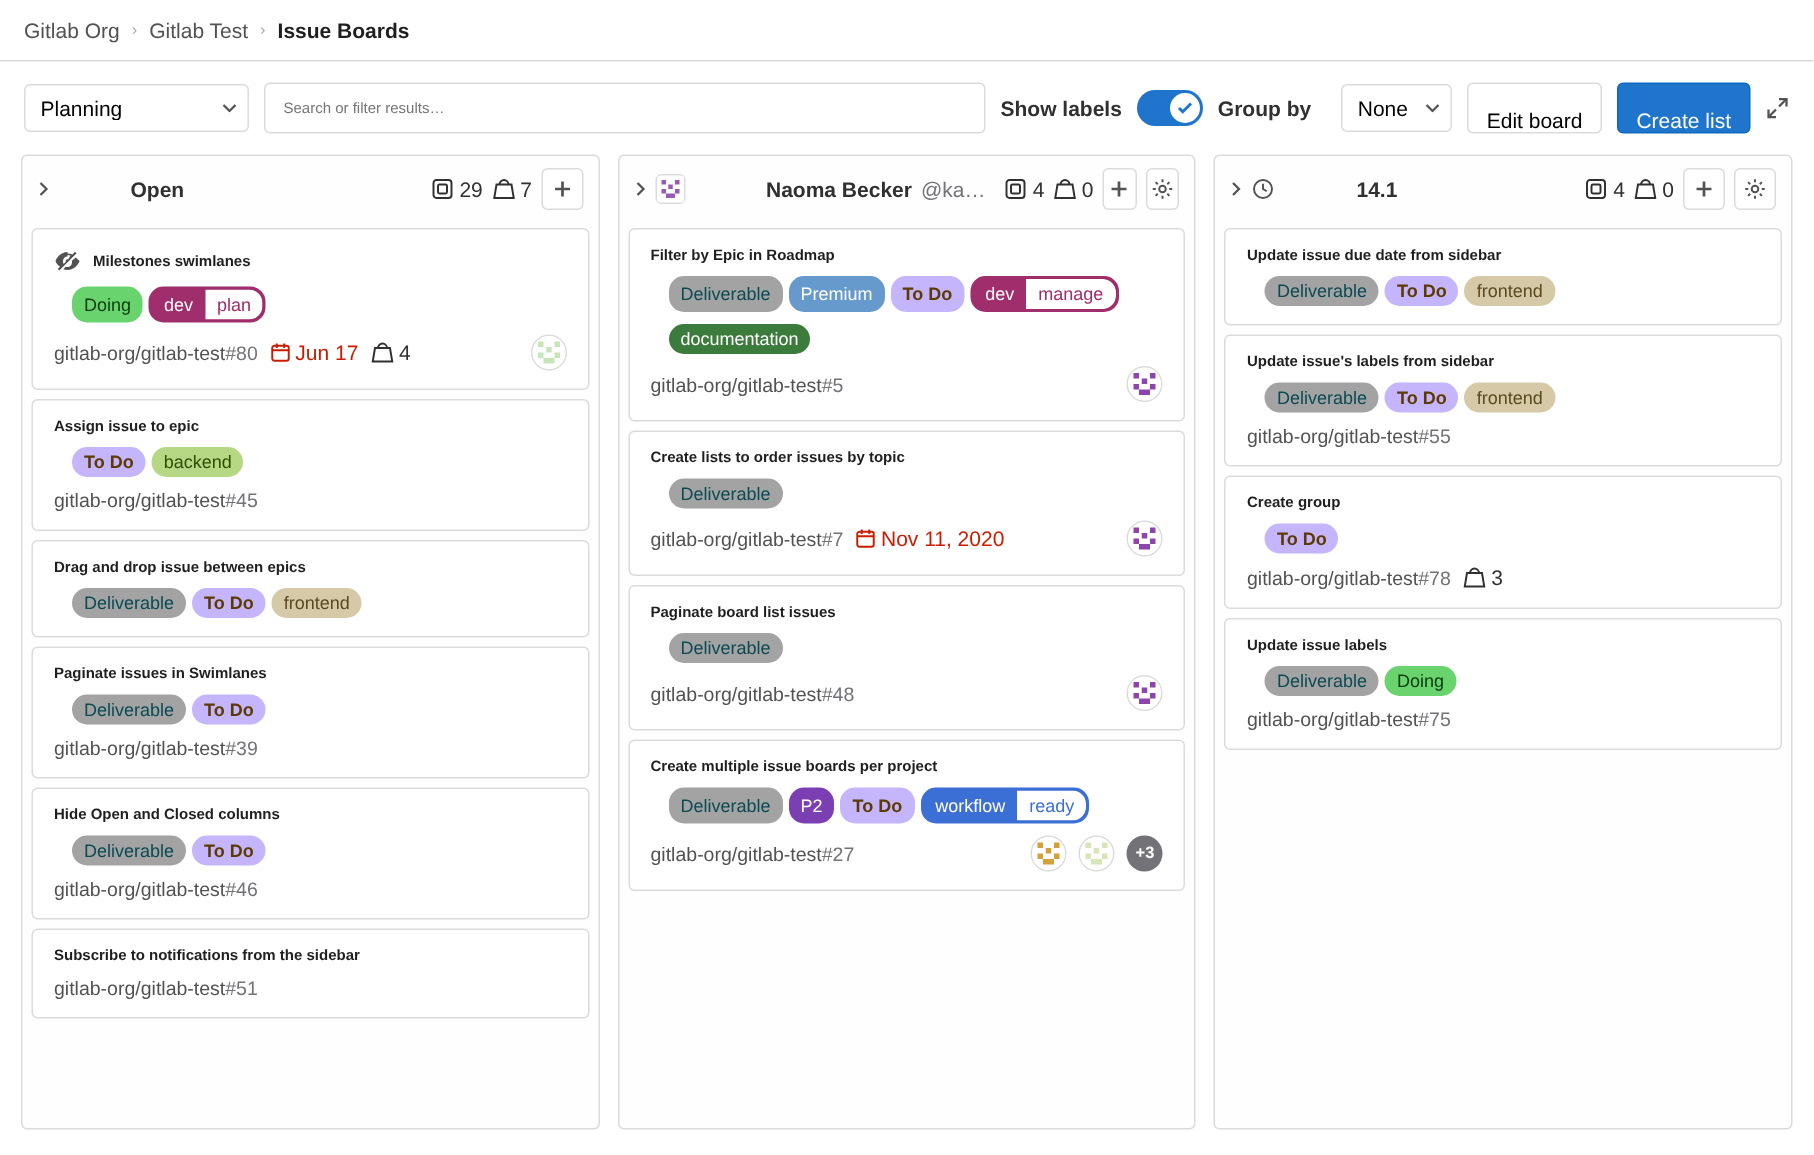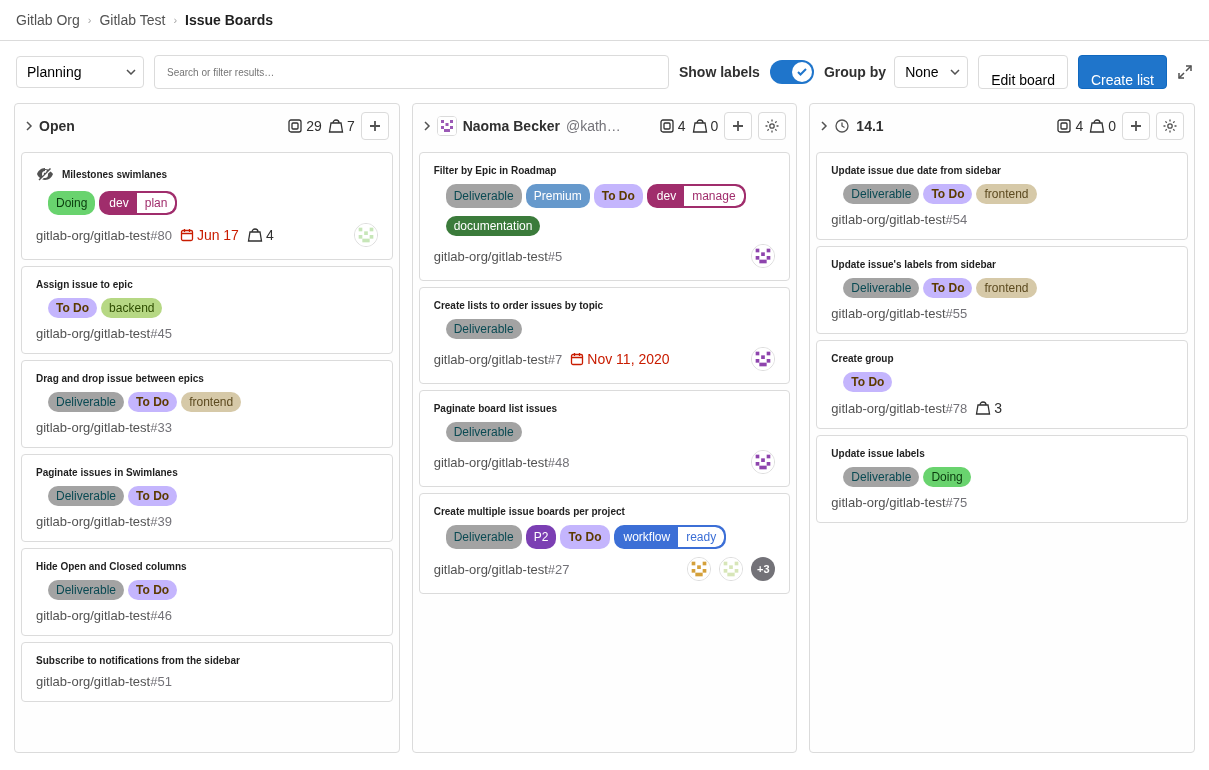--- a/index.html
+++ b/index.html
@@ -29,21 +29,21 @@
 
   
   .toolbar {
     display: flex;
     align-items: center;
     gap: 10px;
     padding: 14px 16px;
   }
   .select-wrap {
     position: relative;
-    width: 128px;
+    width: 150px;
   }
   .select-wrap select {
     width: 100%;
     height: 32px;
     padding: 0 28px 0 10px;
     border: 1px solid #dbdbdb;
     border-radius: 4px;
     background: #fff;
     font-size: 14px;
     appearance: none;
@@ -73,21 +73,21 @@
     cursor: pointer;
   }
   .toggle .knob {
     position: absolute;
     right: 2px; top: 2px;
     width: 20px; height: 20px;
     border-radius: 50%;
     background: #fff;
     display: flex; align-items: center; justify-content: center;
   }
-  .groupby { display: flex; align-items: center; gap: 8px; }
+  .groupby { display: flex; align-items: center; gap: 20px; }
   .groupby .gb-text { font-weight: 600; }
   .groupby-wrap { position: relative; }
   .groupby-wrap select {
     height: 32px;
     padding: 0 28px 0 10px;
     border: 1px solid #dbdbdb;
     border-radius: 4px;
     background: #fff;
     font-size: 14px;
     appearance: none;
@@ -124,21 +124,21 @@
     display: flex;
     flex-direction: column;
   }
   .col-header {
     display: flex;
     align-items: center;
     gap: 6px;
     padding: 8px 10px;
     border-bottom: 0;
   }
-  .col-title { font-weight: 600; flex-shrink: 0; }
+  .col-title { font-weight: 600; flex-shrink: 0; margin-left: 48px; }
   .user-badge {
     width: 20px; height: 20px; border-radius: 4px;
     flex-shrink: 0;
   }
   .user-handle { color: #737278; white-space: nowrap; overflow: hidden; text-overflow: ellipsis; }
   .col-header .spacer { flex: 1; }
   .stat { display: flex; align-items: center; gap: 3px; color: #303030; font-size: 14px; }
   .iconbtn {
     width: 28px; height: 28px;
     border: 1px solid #dbdbdb;
@@ -382,24 +382,20 @@
   </div>
         <div class="card">
     <div class="card-title">
             <span>Drag and drop issue between epics</span>
           </div>
     <div class="labels">
             <span class="label c-deliv">Deliverable</span>
             <span class="label c-todo">To Do</span>
             <span class="label c-front">frontend</span>
           </div>
-          <div class="card-footer">
-    <span class="ref">gitlab-org/gitlab-test<span class="issue-num">#33</span></span>
-            <span class="footer-spacer"></span>
-          </div>
   </div>
         <div class="card">
     <div class="card-title">
             <span>Paginate issues in Swimlanes</span>
           </div>
     <div class="labels">
             <span class="label c-deliv">Deliverable</span>
             <span class="label c-todo">To Do</span>
           </div>
           <div class="card-footer">
@@ -662,24 +658,20 @@
     <div class="cards">
         <div class="card">
     <div class="card-title">
             <span>Update issue due date from sidebar</span>
           </div>
     <div class="labels">
             <span class="label c-deliv">Deliverable</span>
             <span class="label c-todo">To Do</span>
             <span class="label c-front">frontend</span>
           </div>
-          <div class="card-footer">
-    <span class="ref">gitlab-org/gitlab-test<span class="issue-num">#54</span></span>
-            <span class="footer-spacer"></span>
-          </div>
   </div>
         <div class="card">
     <div class="card-title">
             <span>Update issue's labels from sidebar</span>
           </div>
     <div class="labels">
             <span class="label c-deliv">Deliverable</span>
             <span class="label c-todo">To Do</span>
             <span class="label c-front">frontend</span>
           </div>

